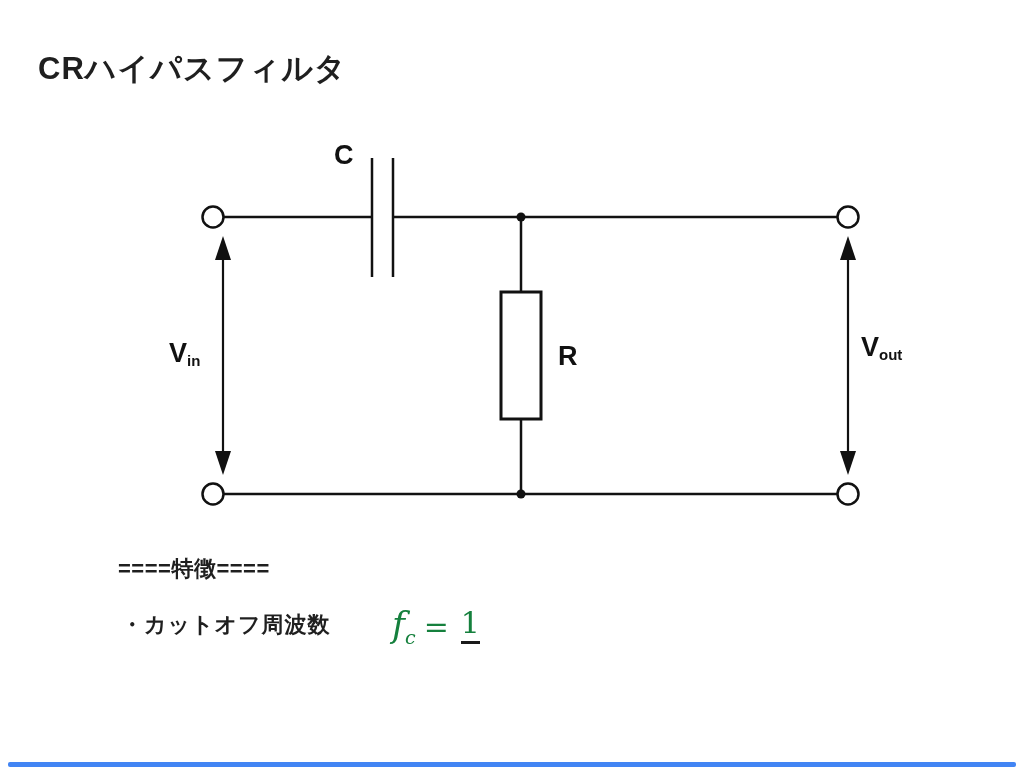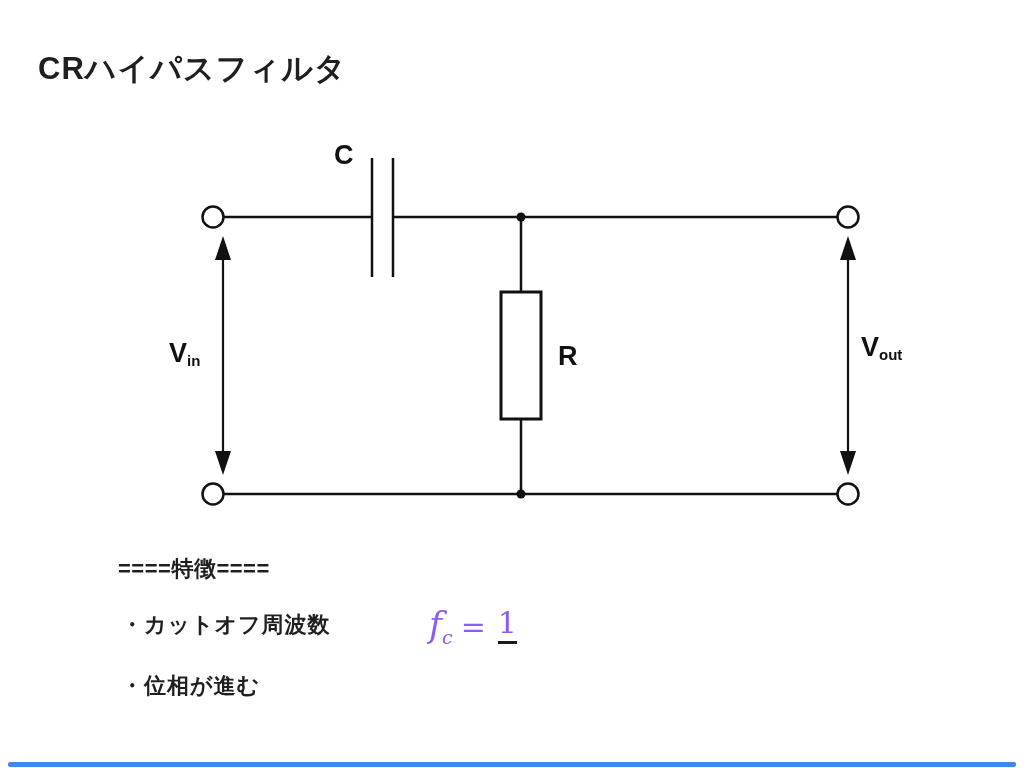--- a/index.html
+++ b/index.html
@@ -54,22 +54,21 @@
   }
   .feature-item-1 { left: 121px; top: 610px; }
   .feature-item-2 { left: 121px; top: 671px; }
   .formula {
     position: absolute;
     left: 392px; top: 582px;
     height: 88px;
     display: flex;
     align-items: center;
     font-family: "DejaVu Serif", "Liberation Serif", serif;
-    color: #8b5cf6;
-    margin-left: 37px;
+    color: #15803d;
   }
   .formula .lhs { font-size: 35px; font-style: italic; }
   .formula .lhs-sub { font-size: 19px; font-style: italic; vertical-align: -7px; }
   .formula .equals { font-size: 30px; margin: 0 12px 0 8px; }
   .frac { display: inline-flex; flex-direction: column; align-items: center; }
   .frac .num { font-size: 30px; line-height: 1.05; }
   .frac-bar { align-self: stretch; height: 2.5px; background: #1a1a1a; margin: 3px 0 2px 0; }
   .frac .den { font-size: 30px; line-height: 1.1; padding: 0 7px; letter-spacing: 1px; }
   .frac .den .it { font-style: italic; }
   .accent-bar {
@@ -131,17 +130,16 @@
 
   <div class="formula">
     <span class="lhs"><span>f</span><span class="lhs-sub">c</span></span>
     <span class="equals">=</span>
     <span class="frac">
       <span class="num">1</span>
       <span class="frac-bar"></span>
     </span>
   </div>
 
-  <div class="feature-item feature-item-2">・位相が進む</div>
 
   <div class="accent-bar" style="background: rgb(66, 133, 244);"></div>
 
 </div>
 
 </body></html>

